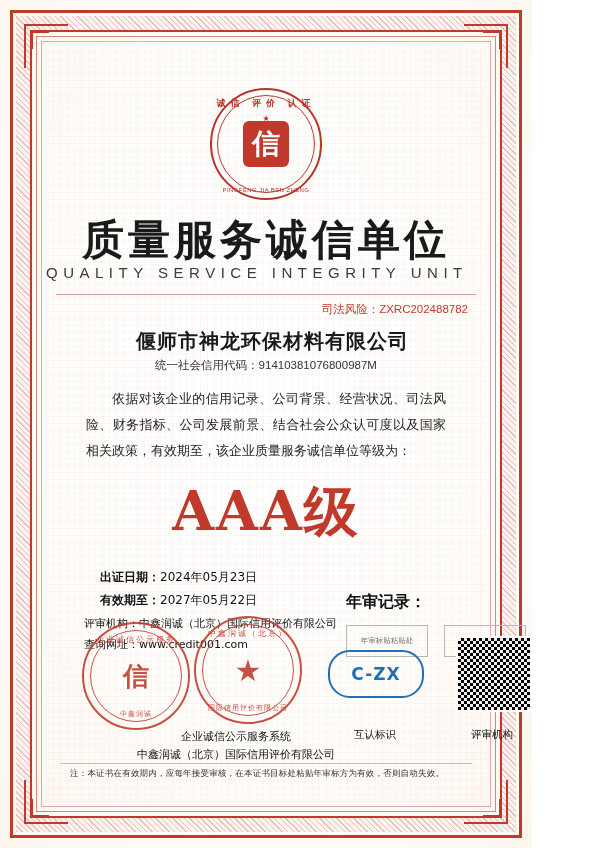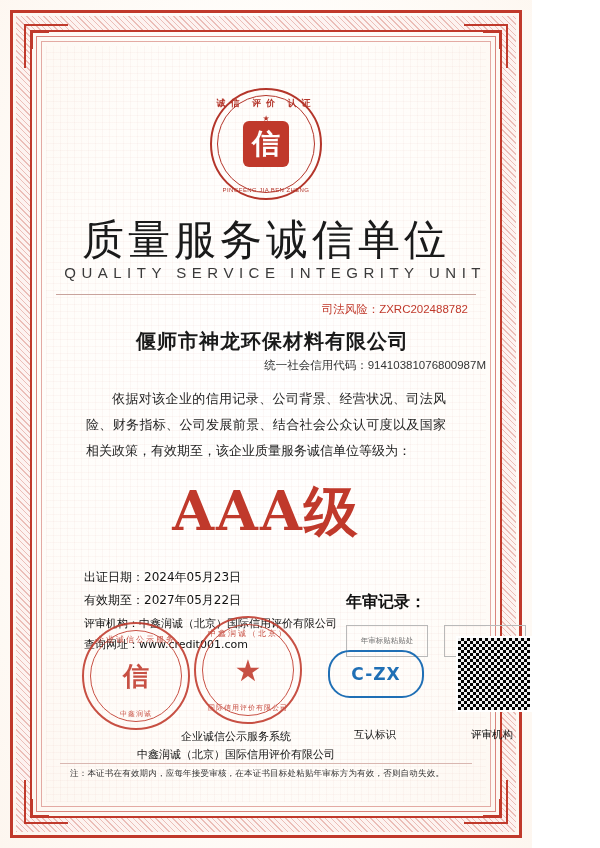--- a/index.html
+++ b/index.html
@@ -109,43 +109,43 @@
     font-size:6px;color:#b4352a;letter-spacing:.4px;
   }
   .emblem .star{
     position:absolute;left:50%;top:26px;transform:translateX(-50%);
     color:#b4352a;font-size:8px;
   }
 
   
   .title-cn{
     position:absolute;left:0;right:0;top:166px;text-align:center;
-    font-size:42px;font-weight:normal;color:#1a1a1a;letter-spacing:4px;
+    font-size:42px;font-weight:bold;color:#1a1a1a;letter-spacing:4px;
     font-family:"DejaVu Sans", sans-serif;
   }
   .title-en{
-    position:absolute;left:0;right:0;top:218px;text-align:right;
+    position:absolute;left:0;right:0;top:218px;text-align:left;
     font-size:15px;color:#3a3a3a;letter-spacing:5.5px;
   }
   .title-rule{
     position:absolute;left:10px;right:10px;top:248px;height:1px;background:#c9a39c;
   }
 
   .cert-no{
     position:absolute;right:18px;top:256px;
     font-size:11.5px;color:#c0392b;
   }
 
   .company{
     position:absolute;left:13px;right:0;top:282px;text-align:center;
     font-size:20px;font-weight:bold;color:#1a1a1a;letter-spacing:1px;
     font-family:Liberation Serif, serif;
   }
   .uscc{
-    position:absolute;left:0;right:0;top:312px;text-align:right;
+    position:absolute;left:0;right:0;top:312px;text-align:center;
     font-size:11.5px;color:#333;
   }
 
   .body-text{
     position:absolute;left:40px;right:40px;top:340px;
     font-size:13px;line-height:2.0;color:#1d1d1d;text-align:justify;
     text-indent:26px;
     font-family:"DejaVu Sans", sans-serif;
   }
 
@@ -154,21 +154,21 @@
     font-size:54px;font-weight:bold;color:#c0392b;letter-spacing:2px;
     font-family:"DejaVu Serif", serif;
   }
 
   
   .info{
     position:absolute;left:38px;top:520px;
     font-size:12px;color:#111;line-height:1.95;
     font-family:"DejaVu Sans", sans-serif;
   }
-  .info .row span.k{font-weight:normal;}
+  .info .row span.k{font-weight:bold;margin-left:16px;}
   .info .row.small{font-size:11px;}
 
   .annual{
     position:absolute;left:300px;top:546px;width:200px;
   }
   .annual .ttl{
     font-size:16px;font-weight:bold;color:#111;
     font-family:"DejaVu Sans", sans-serif;
   }
   .annual .boxes{display:flex;gap:16px;margin-top:12px;}

